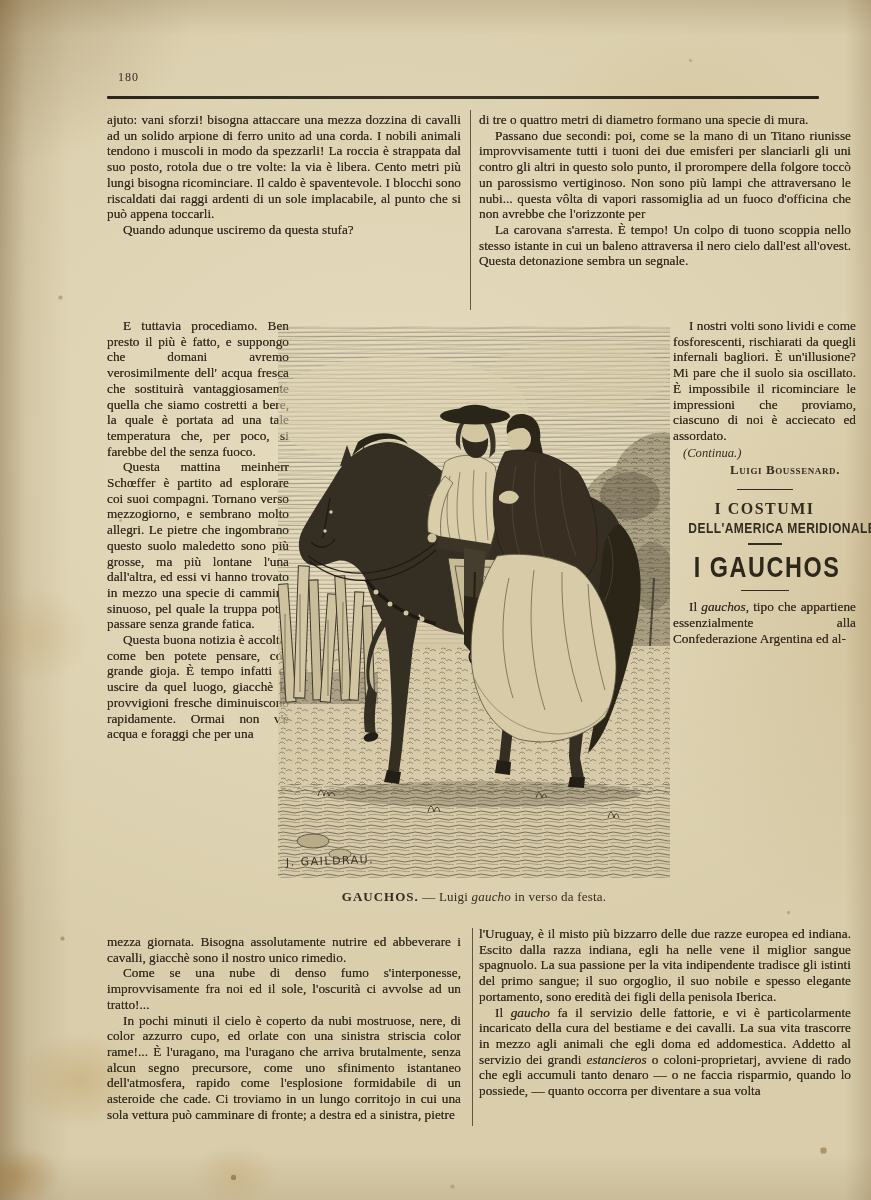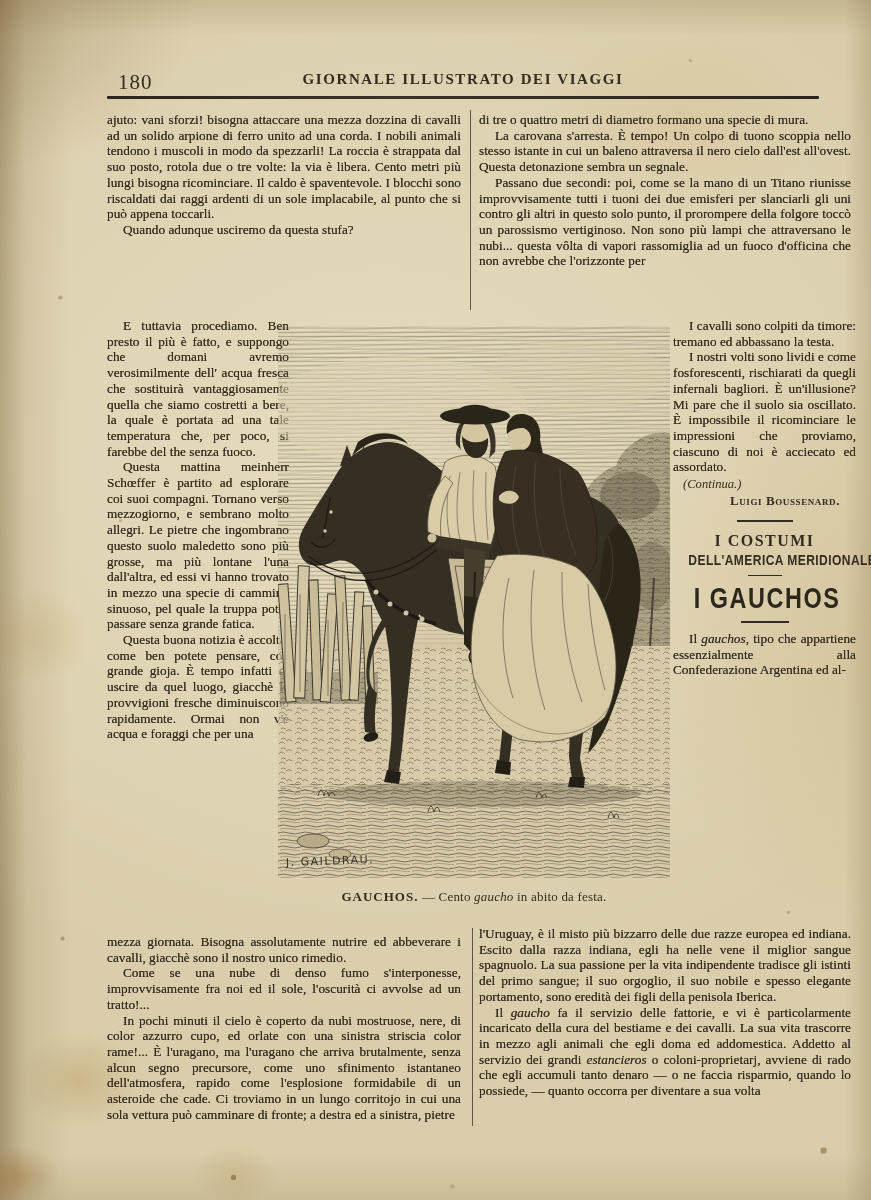--- a/index.html
+++ b/index.html
@@ -28,21 +28,21 @@
       823px 1150px 0 2.5px rgba(130,90,40,.5),
       62px 938px 0 1.5px rgba(130,95,45,.45),
       60px 297px 0 1.5px rgba(130,95,45,.4),
       838px 355px 0 1px rgba(120,85,40,.4),
       690px 60px 0 1px rgba(140,105,55,.35),
       120px 520px 0 1px rgba(130,95,45,.35),
       452px 1186px 0 1.5px rgba(140,100,50,.3),
       788px 912px 0 1px rgba(120,85,40,.35),
       360px 120px 0 1px rgba(140,105,55,.3);
   }
-  .header-number{position:absolute;left:118px;top:70px;font-size:21px;letter-spacing:1px;}
+  .header-number{position:absolute;left:118px;top:70px;font-size:12px;letter-spacing:1px;}
   .header-title{position:absolute;left:107px;top:71px;width:712px;text-align:center;
     font-size:15px;font-weight:bold;letter-spacing:1.6px;}
   .header-rule{position:absolute;left:107px;top:96px;width:712px;height:2.6px;
     background:linear-gradient(90deg,#2b251c 0,#3a3225 40%,#2b251c 100%);border-radius:1px;}
   .col-divider{position:absolute;width:1.4px;background:rgba(52,44,31,.75);}
   #divider-top{left:470px;top:110px;height:200px;}
   #divider-bottom{left:472px;top:928px;height:198px;}
 
   .textblock{position:absolute;text-align:justify;}
   .par{margin:0;text-indent:16px;font-size:13.3px;line-height:15.7px;
@@ -78,45 +78,43 @@
     font-size:13px;letter-spacing:.2px;}
   #caption .cap-title{font-weight:bold;letter-spacing:1px;margin-top:24px;}
 </style>
 </head>
 <body>
 
 <div id="page">
   <div class="speckles"></div>
 
   <div class="header-number">180</div>
-  <div class="header-title">GIORNALE ILLUSTRATO DEI VIAGGI</div>
   <div class="header-rule"></div>
 
   <div id="divider-top" class="col-divider"></div>
   <div id="divider-bottom" class="col-divider"></div>
 
   <div id="left-top" class="textblock">
     <p class="par first">ajuto: vani sforzi! bisogna attaccare una mezza dozzina di cavalli ad un solido arpione di ferro unito ad una corda. I nobili animali tendono i muscoli in modo da spezzarli! La roccia è strappata dal suo posto, rotola due o tre volte: la via è libera. Cento metri più lungi bisogna ricominciare. Il caldo è spaventevole. I blocchi sono riscaldati dai raggi ardenti di un sole implacabile, al punto che si può appena toccarli.</p>
     <p class="par">Quando adunque usciremo da questa stufa?</p>
   </div>
 
   <div id="right-top" class="textblock">
     <p class="par first">di tre o quattro metri di diametro formano una specie di mura.</p>
+    <p class="par">Passano due secondi: poi, come se la mano di un Titano riunisse improvvisamente tutti i tuoni dei due emisferi per slanciarli gli uni contro gli altri in questo solo punto, il prorompere della folgore toccò un parossismo vertiginoso. Non sono più lampi che attraversano le nubi... questa vôlta di vapori rassomiglia ad un fuoco d'officina che non avrebbe che l'orizzonte per</p>
     <p class="par">La carovana s'arresta. È tempo! Un colpo di tuono scoppia nello stesso istante in cui un baleno attraversa il nero cielo dall'est all'ovest. Questa detonazione sembra un segnale.</p>
-    <p class="par">Passano due secondi: poi, come se la mano di un Titano riunisse improvvisamente tutti i tuoni dei due emisferi per slanciarli gli uni contro gli altri in questo solo punto, il prorompere della folgore toccò un parossismo vertiginoso. Non sono più lampi che attraversano le nubi... questa vôlta di vapori rassomiglia ad un fuoco d'officina che non avrebbe che l'orizzonte per</p>
   </div>
 
   <div id="left-narrow" class="textblock">
     <p class="par">E tuttavia procediamo. Ben presto il più è fatto, e suppongo che domani avremo verosimilmente dell' acqua fresca che sostituirà vantaggiosamente quella che siamo costretti a bere, la quale è portata ad una tale temperatura che, per poco, si farebbe del the senza fuoco.</p>
     <p class="par">Questa mattina meinherr Schœffer è partito ad esplorare coi suoi compagni. Tornano verso mezzogiorno, e sembrano molto allegri. Le pietre che ingombrano questo suolo maledetto sono più grosse, ma più lontane l'una dall'altra, ed essi vi hanno trovato in mezzo una specie di cammino sinuoso, pel quale la truppa potrà passare senza grande fatica.</p>
     <p class="par">Questa buona notizia è accolta, come ben potete pensare, con grande gioja. È tempo infatti di uscire da quel luogo, giacchè le provvigioni fresche diminuiscono rapidamente. Ormai non v'è acqua e foraggi che per una</p>
   </div>
 
   <div id="right-narrow" class="textblock">
-    <p class="par">I cavalli sono colpiti da timore: tremano ed abbassano la testa.</p>
     <p class="par">I nostri volti sono lividi e come fosforescenti, rischiarati da quegli infernali bagliori. È un'illusione? Mi pare che il suolo sia oscillato. È impossibile il ricominciare le impressioni che proviamo, ciascuno di noi è acciecato ed assordato.</p>
     <p class="continua">(Continua.)</p>
     <p class="byline">Luigi Boussenard.</p>
     <div class="hr hr-a"></div>
     <p class="kicker1">I COSTUMI</p>
     <p class="kicker2"><span>DELL'AMERICA MERIDIONALE</span></p>
     <div class="hr hr-b"></div>
     <p class="gauchos-title"><span>I GAUCHOS</span></p>
     <div class="hr hr-c"></div>
     <p class="par"><span>Il </span><em>gauchos</em><span>, tipo che appartiene essenzialmente alla Confederazione Argentina ed al-</span></p>
@@ -260,15 +258,15 @@
     </g>
 
     <g>
       <path d="M40 470 q3 -12 6 0 q2 -10 5 0 q3 -8 6 0 M150 486 q3 -12 6 0 q3 -10 6 0 M330 492 q3 -12 6 0 q2 -9 5 0 M258 472 q3 -11 6 0 q2 -8 5 0" stroke="#4c4331" stroke-width="1" fill="none"></path>
     </g>
 
     <text x="8" y="540" font-size="11" fill="#39322a" transform="rotate(-2 8 540)" style="font-family:'DejaVu Sans',sans-serif;letter-spacing:1.5px">J. GAILDRAU.</text>
   </svg>
 
   <div id="caption">
-    <span class="cap-title">GAUCHOS.</span><span> — Cento </span><em>gaucho</em><span> in abito da festa.</span>
+    <span class="cap-title">GAUCHOS.</span><span> — Luigi </span><em>gaucho</em><span> in verso da festa.</span>
   </div>
 </div>
 
 </body></html>

